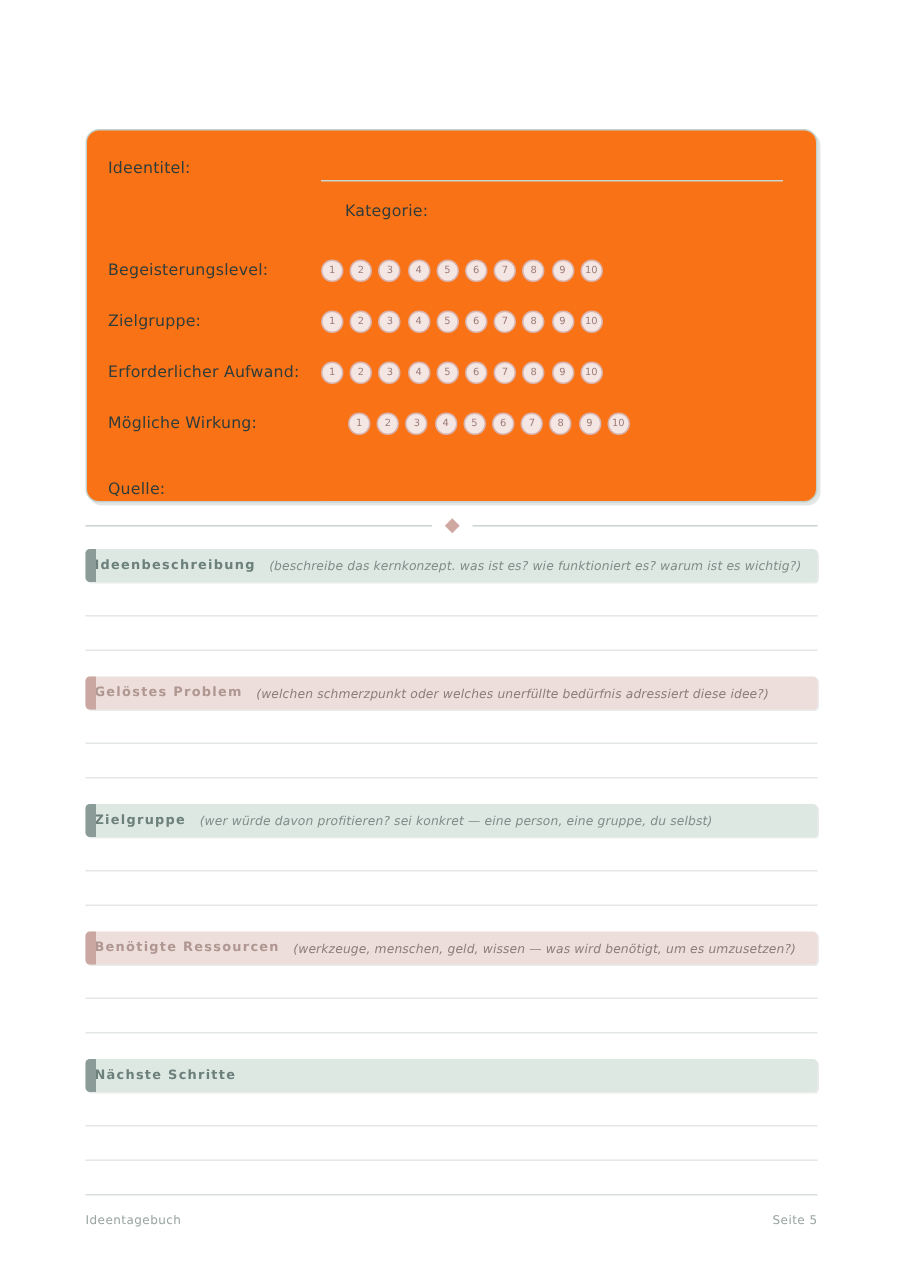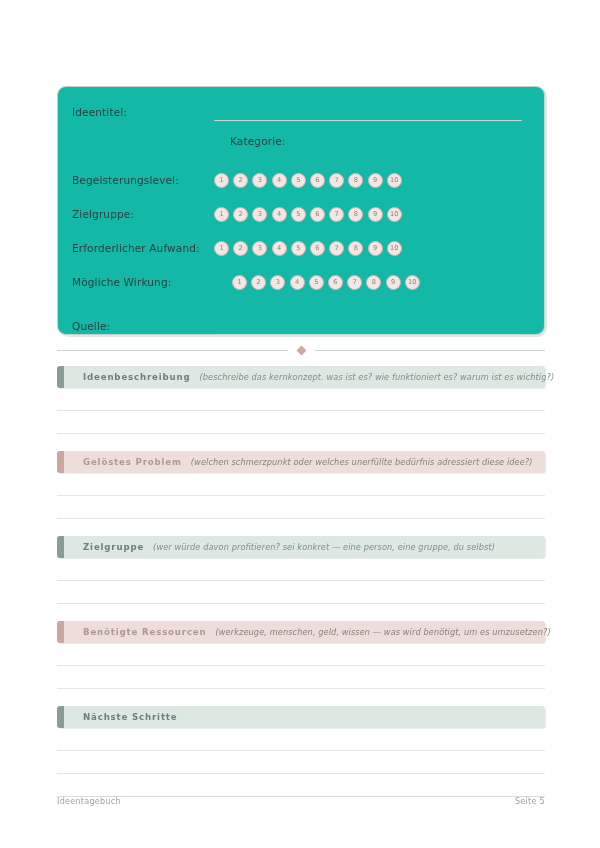--- a/index.html
+++ b/index.html
@@ -51,21 +51,21 @@
   }
 
   
   .meta-card {
     position: absolute;
     left: 57px;
     top: 86px;
     width: 488px;
     height: 249px;
     box-sizing: border-box;
-    background: #14b8a6;
+    background: #f97316;
     border: 1px solid #c3d2cd;
     border-radius: 9px;
     box-shadow: 2px 2px 0 rgba(150,165,160,0.28);
   }
 
   .meta-row {
     position: absolute;
     left: 14px;
     right: 14px;
     height: 22px;
@@ -145,21 +145,21 @@
     position: absolute;
     left: 57px;
     width: 488px;
   }
   .sec-head {
     position: relative;
     height: 22px;
     border-radius: 3px;
     display: flex;
     align-items: center;
-    padding-left: 26px;
+    padding-left: 6px;
     box-sizing: border-box;
     box-shadow: 1px 1px 0 rgba(160,170,168,0.22);
   }
   .sec-head.green { background: #dde8e3; }
   .sec-head.pink  { background: #eddedb; }
   .sec-accent {
     position: absolute;
     left: 0;
     top: 0;
     bottom: 0;
@@ -199,21 +199,21 @@
     border-bottom: 1px solid #e3e8e7;
   }
 
   
   .footer {
     position: absolute;
     left: 57px;
     top: 796px;
     width: 488px;
     border-top: 1px solid #d8dedd;
-    padding-top: 0;
+    padding-top: 12px;
     display: flex;
     justify-content: space-between;
     gap: 12px;
   }
   .footer span {
     font-size: 8px;
     color: #98a5a2;
     letter-spacing: 0.3px;
   }
 </style>

